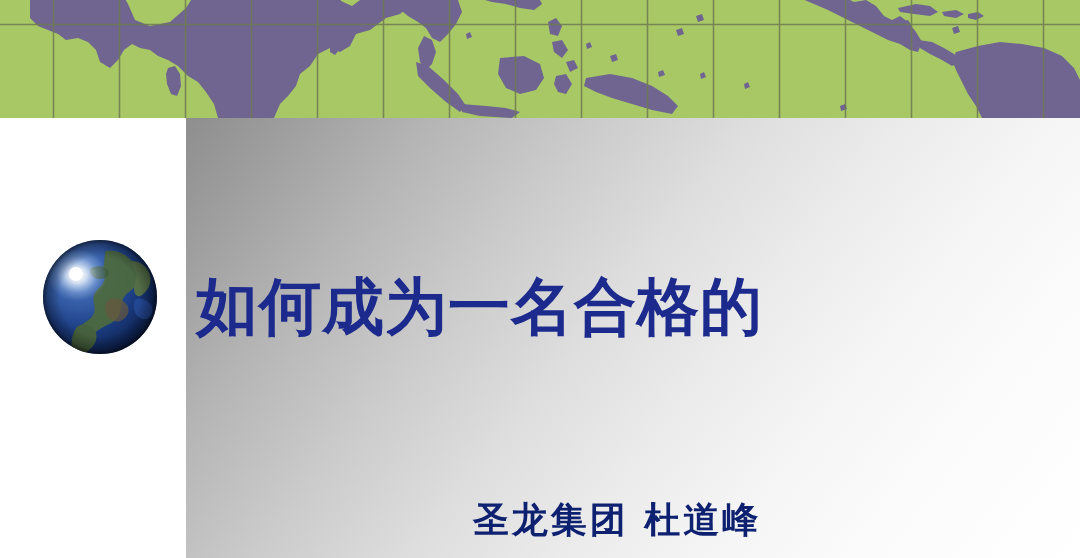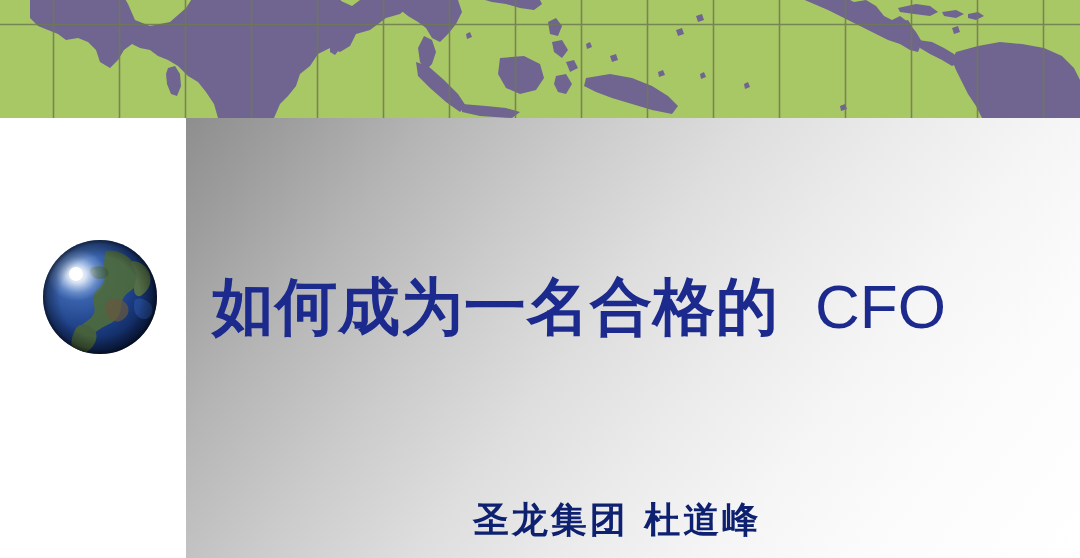--- a/index.html
+++ b/index.html
@@ -73,28 +73,27 @@
   }
   .globe-wrap svg {
     display: block;
     width: 120px;
     height: 120px;
   }
 
   
   .title {
     position: absolute;
-    left: 212px;
+    left: 196px;
     top: 265px;
     width: 800px;
     height: 84px;
     display: flex;
     align-items: center;
     white-space: nowrap;
-    gap: 36px;
   }
   .title-cn {
     font-family: "DejaVu Sans", "Liberation Sans", sans-serif;
     font-size: 62px;
     font-weight: bold;
     color: #1b2a8c;
     letter-spacing: 1px;
     line-height: 1;
   }
   .title-en {
@@ -278,20 +277,19 @@
       </g>
 
       <ellipse cx="37" cy="38" rx="30" ry="26" fill="url(#specGrad)"></ellipse>
       <circle cx="36" cy="37" r="7" fill="#ffffff" opacity="0.95"></circle>
       <circle cx="60" cy="60" r="57" fill="url(#limbGrad)"></circle>
     </svg>
   </div>
 
   <div class="title">
     <span class="title-cn">如何成为一名合格的</span>
-      <span class="title-en">CFO</span>
   </div>
 
   <div class="subtitle">
     <span class="subtitle-text">圣龙集团 杜道峰</span>
   </div>
 
 </div>
 
 </body></html>

